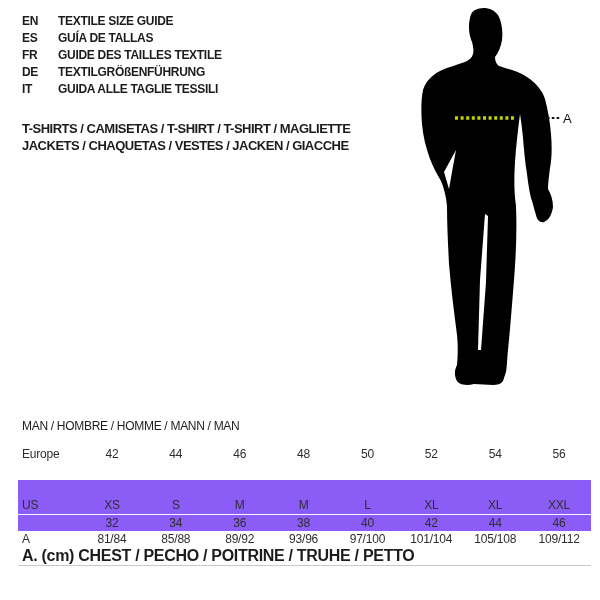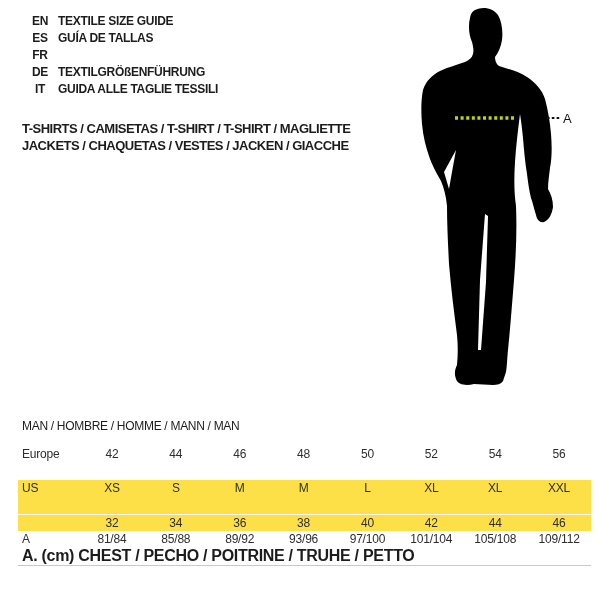--- a/index.html
+++ b/index.html
@@ -2,39 +2,39 @@
 <html><head>
 <meta charset="utf-8">
 <style>
   html,body{margin:0;padding:0;background:#fff;}
   .canvas{position:relative;width:600px;height:600px;background:#ffffff;overflow:hidden;
           font-family:"Liberation Sans",sans-serif;color:#1c1c1c;}
 
   
   .langs{position:absolute;left:22px;top:13px;}
   .lang-row{display:flex;font-size:12px;line-height:17px;font-weight:bold;letter-spacing:-0.3px;}
-  .lang-code{width:36px;text-align:center;}
+  .lang-code{width:36px;}
   .lang-label{white-space:nowrap;}
 
   
   .products{position:absolute;left:22px;top:120px;}
   .product-line{font-size:13px;line-height:17px;font-weight:bold;letter-spacing:-0.5px;white-space:nowrap;}
 
   
   .figure{position:absolute;left:390px;top:0px;width:210px;height:400px;}
 
   
   .gender{position:absolute;left:22px;top:419px;font-size:12px;font-weight:normal;letter-spacing:-0.3px;}
 
   
   .size-table{position:absolute;left:18px;top:446px;width:573px;font-size:12px;letter-spacing:-0.2px;}
   .thead{height:17px;line-height:17px;background:#c6c6c6;color:#222;padding-left:4px;
          font-weight:normal;white-space:nowrap;}
   .trow{display:flex;height:34px;line-height:17px;color:#2e2e2e;}
-  .trow.alt{background:#fde047;}
+  .trow.alt{background:#8b5cf6;align-items:flex-end;}
   .trow.alt + .trow.alt{border-top:1px solid #f7f7f7;height:16px;line-height:16px;}
   .trow.last{border-bottom:1px solid #c9c9c9;}
   .tlabel{width:62px;padding-left:4px;box-sizing:border-box;}
   .tcell{flex:1;text-align:center;}
 
   
   .footnote{position:absolute;left:22px;top:547px;font-size:16px;font-weight:bold;letter-spacing:-0.3px;}
 </style>
 </head>
 <body>
@@ -45,20 +45,21 @@
     <div class="lang-row">
       <span class="lang-code">EN</span>
       <span class="lang-label">TEXTILE SIZE GUIDE</span>
     </div>
     <div class="lang-row">
       <span class="lang-code">ES</span>
       <span class="lang-label">GUÍA DE TALLAS</span>
     </div>
     <div class="lang-row">
       <span class="lang-code">FR</span>
+      <span class="lang-label">GUIDE DES TAILLES TEXTILE</span>
     </div>
     <div class="lang-row">
       <span class="lang-code">DE</span>
       <span class="lang-label">TEXTILGRÖßENFÜHRUNG</span>
     </div>
     <div class="lang-row">
       <span class="lang-code">IT</span>
       <span class="lang-label">GUIDA ALLE TAGLIE TESSILI</span>
     </div>
   </div>

